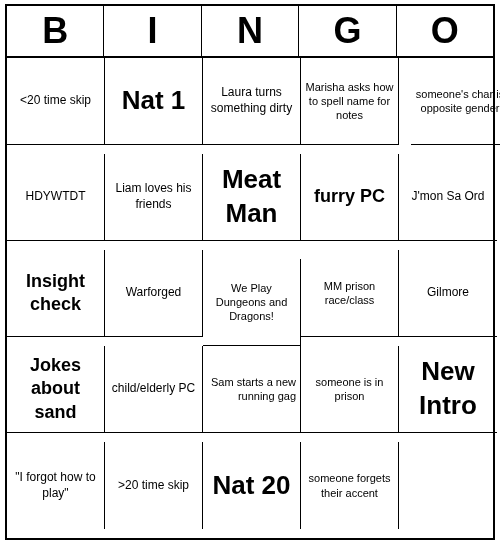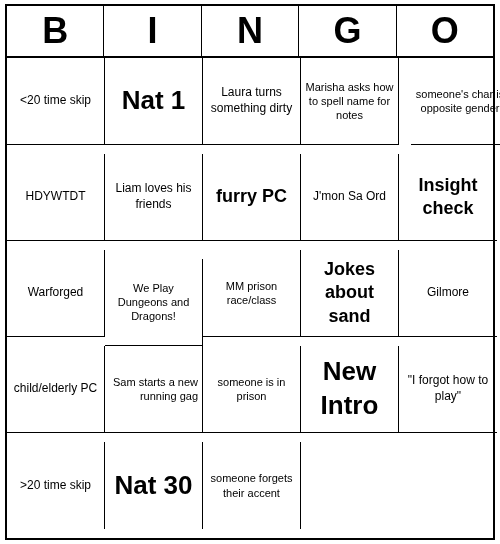--- a/index.html
+++ b/index.html
@@ -80,30 +80,31 @@
       <div class="bingo-header-cell">O</div>
     </div>
   <div class="bingo-grid">
   <div class="bingo-cell">&lt;20 time skip</div>
       <div class="bingo-cell large-text">Nat 1</div>
       <div class="bingo-cell">Laura turns something dirty</div>
       <div class="bingo-cell" style="font-size: 11px;">Marisha asks how to spell name for notes</div>
       <div class="bingo-cell" style="font-size: 11px; margin-left: 12px;">someone's char is opposite gender</div>
       <div class="bingo-cell">HDYWTDT</div>
       <div class="bingo-cell">Liam loves his friends</div>
+      <div class="bingo-cell large-text">Meat Man</div>
       <div class="bingo-cell medium-text">furry PC</div>
       <div class="bingo-cell">J'mon Sa Ord</div>
       <div class="bingo-cell medium-text">Insight check</div>
       <div class="bingo-cell">Warforged</div>
       <div class="bingo-cell" style="font-size: 11px; margin-top: 9px;">We Play Dungeons and Dragons!</div>
       <div class="bingo-cell" style="font-size: 11px;">MM prison race/class</div>
+      <div class="bingo-cell">Gilmore</div>
       <div class="bingo-cell medium-text">Jokes about sand</div>
-      <div class="bingo-cell">Gilmore</div>
       <div class="bingo-cell">child/elderly PC</div>
       <div class="bingo-cell" style="font-size: 11px; text-align: right;">Sam starts a new running gag</div>
       <div class="bingo-cell" style="font-size: 11px;">someone is in prison</div>
       <div class="bingo-cell large-text">New Intro</div>
       <div class="bingo-cell">"I forgot how to play"</div>
       <div class="bingo-cell">&gt;20 time skip</div>
-      <div class="bingo-cell large-text">Nat 30</div>
+      <div class="bingo-cell large-text">Nat 20</div>
       <div class="bingo-cell" style="font-size: 11px;">someone forgets their accent</div>
     </div>
 </div>
 
 </body></html>

